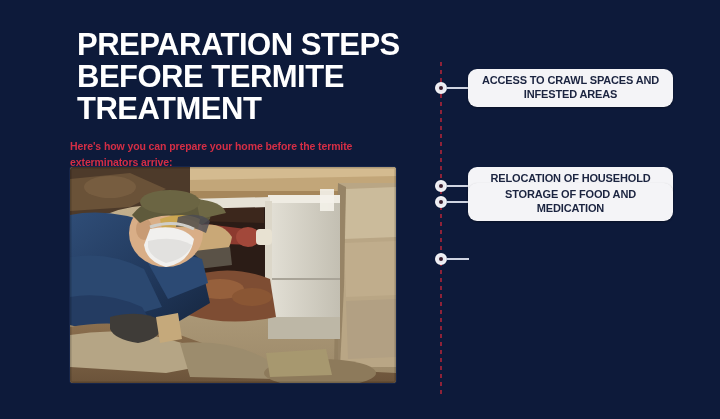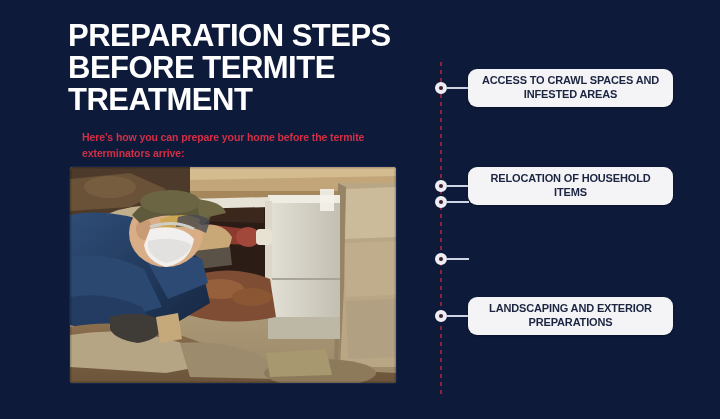--- a/index.html
+++ b/index.html
@@ -24,26 +24,26 @@
     left: 68px;
     top: 20px;
     width: 350px;
   }
   .title {
     font-size: 31px;
     line-height: 1.04;
     font-weight: bold;
     color: #ffffff;
     letter-spacing: -0.5px;
-    margin: 0;
+    margin: 9px;
     text-transform: uppercase;
     font-family: "Liberation Sans", sans-serif;
   }
   .subtitle {
-    margin: 12px 0 0 14px;
+    margin: 12px 0 0 2px;
     font-size: 10.5px;
     line-height: 1.55;
     font-weight: bold;
     color: #d42e45;
     width: 290px;
     letter-spacing: -0.1px;
   }
 
   
   .photo {
@@ -260,31 +260,27 @@
       <span class="step-dot"></span>
       <span class="step-connector"></span>
       <span class="step-pill">
         <span class="step-pill-label">RELOCATION OF HOUSEHOLD ITEMS</span>
       </span>
     </div>
 
     <div class="step" style="top:120px;">
       <span class="step-dot"></span>
       <span class="step-connector"></span>
+      <span class="step-pill">
+        <span class="step-pill-label">STORAGE OF FOOD AND MEDICATION</span>
+      </span>
     </div>
 
     <div class="step" style="top:177px;">
       <span class="step-dot"></span>
       <span class="step-connector"></span>
     </div>
 
-    <div class="step" style="top:234px;">
-      <span class="step-dot"></span>
-      <span class="step-connector"></span>
-      <span class="step-pill">
-        <span class="step-pill-label">LANDSCAPING AND EXTERIOR PREPARATIONS</span>
-      </span>
-    </div>
 
 
   </div>
 
 </div>
 
 </body></html>

